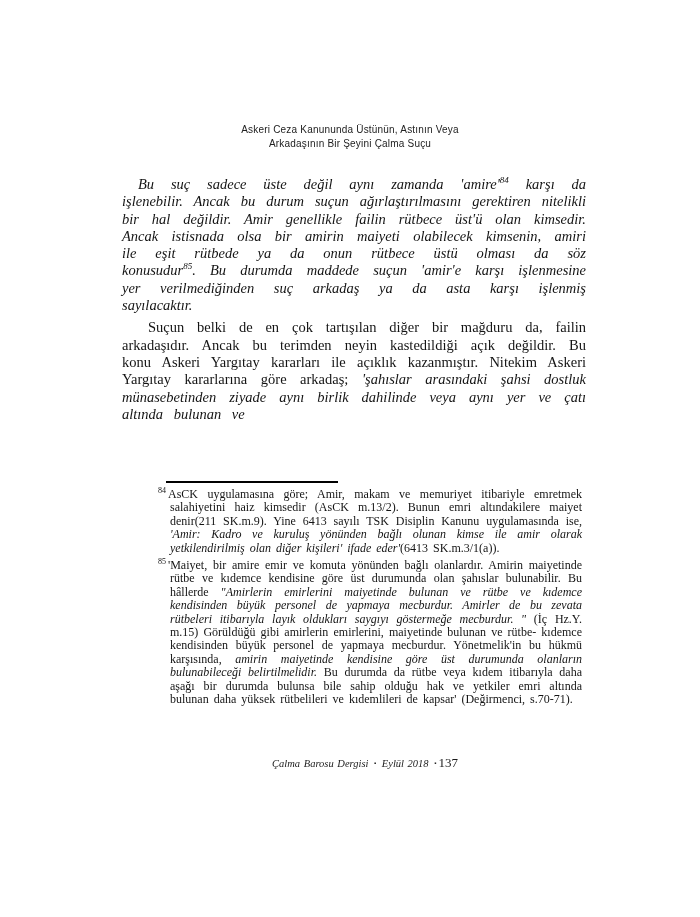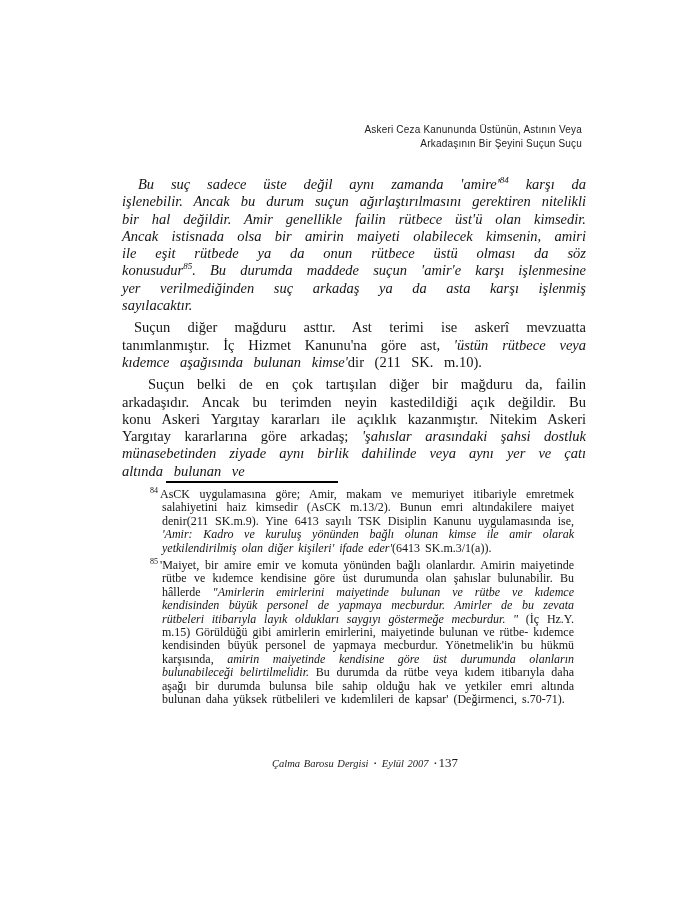--- a/index.html
+++ b/index.html
@@ -2,70 +2,69 @@
 <html><head>
 <meta charset="utf-8">
 <style>
   html,body{margin:0;padding:0;background:#ffffff;}
   .page{
     position:relative;width:700px;height:917px;background:#ffffff;
     font-family:"Liberation Serif",serif;color:#141414;overflow:hidden;
   }
   
   .doc-header{
-    position:absolute;top:123px;left:118px;width:464px;text-align:right;
+    position:absolute;top:123px;left:118px;width:464px;text-align:center;
     font-family:"Liberation Sans",sans-serif;font-size:10px;line-height:14px;
     color:#222;letter-spacing:.2px;
   }
   
   .doc-body{
     position:absolute;top:176px;left:122px;width:464px;
     font-size:14.5px;line-height:17.3px;text-align:justify;word-spacing:7px;
   }
   .doc-body p{margin:0 0 5px 0;}
   .doc-body p.p1{text-indent:16px;font-style:italic;}
   .doc-body p.p2{text-indent:12px;}
   .doc-body p.p3{text-indent:26px;}
   .it{font-style:italic;}
   sup.ref{font-size:9px;line-height:0;vertical-align:super;word-spacing:0;}
   
   .fn-sep{position:absolute;top:481px;left:166px;width:172px;height:2px;background:#000;}
   
   .footnotes{
-    position:absolute;top:488px;left:150px;width:424px;
+    position:absolute;top:488px;left:158px;width:424px;
     font-size:12px;line-height:13.4px;text-align:justify;word-spacing:2px;
   }
   .footnote{padding-left:12px;text-indent:-12px;margin-bottom:4px;}
   .footnote sup.ref{font-size:8px;margin-right:2px;}
   
   .doc-footer{
     position:absolute;top:755px;left:40px;width:650px;text-align:center;
     font-size:10.5px;font-style:italic;color:#1a1a1a;word-spacing:1px;
   }
   .doc-footer .fsep{font-style:normal;font-size:6px;vertical-align:2px;padding:0 2px;}
   .doc-footer .fpage{font-style:normal;font-size:13px;}
 </style>
 </head>
 <body>
 
 <div class="page">
 
   <div class="doc-header">
     <div>Askeri Ceza Kanununda Üstünün, Astının Veya</div>
-    <div>Arkadaşının Bir Şeyini Suçun Suçu</div>
+    <div>Arkadaşının Bir Şeyini Çalma Suçu</div>
   </div>
 
   <div class="doc-body">
     <p class="p1"><span>Bu suç sadece üste değil aynı zamanda 'amire'</span><sup class="ref">84</sup><span> karşı da işlenebilir. Ancak bu durum suçun ağırlaştırılmasını gerektiren nitelikli bir hal değildir. Amir genellikle failin rütbece üst'ü olan kimsedir. Ancak istisnada olsa bir amirin maiyeti olabilecek kimsenin, amiri ile eşit rütbede ya da onun rütbece üstü olması da söz konusudur</span><sup class="ref">85</sup><span>. Bu durumda maddede suçun 'amir'e karşı işlenmesine yer verilmediğinden suç arkadaş ya da asta karşı işlenmiş sayılacaktır.</span></p>
-    <p class="p2"><span>Suçun diğer mağduru asttır. Ast terimi ise askerî mevzuatta tanımlanmıştır. İç Hizmet Kanunu'na göre ast, </span><span class="it">'üstün rütbece veya kıdemce aşağısında bulunan kimse'</span><span>dir (211 SK. m.10).</span></p>
     <p class="p3"><span>Suçun belki de en çok tartışılan diğer bir mağduru da, failin arkadaşıdır. Ancak bu terimden neyin kastedildiği açık değildir. Bu konu Askeri Yargıtay kararları ile açıklık kazanmıştır. Nitekim Askeri Yargıtay kararlarına göre arkadaş; </span><span class="it">'şahıslar arasındaki şahsi dostluk münasebetinden ziyade aynı birlik dahilinde veya aynı yer ve çatı altında bulunan ve</span></p>
   </div>
 
   <div class="fn-sep"></div>
 
   <div class="footnotes">
     <div class="footnote"><sup class="ref">84</sup><span>AsCK uygulamasına göre; Amir, makam ve memuriyet itibariyle emretmek salahiyetini haiz kimsedir (AsCK m.13/2). Bunun emri altındakilere maiyet denir(211 SK.m.9). Yine 6413 sayılı TSK Disiplin Kanunu uygulamasında ise, </span><span class="it">'Amir: Kadro ve kuruluş yönünden bağlı olunan kimse ile amir olarak yetkilendirilmiş olan diğer kişileri' ifade eder'</span><span>(6413 SK.m.3/1(a)).</span></div>
     <div class="footnote"><sup class="ref">85</sup><span>'Maiyet, bir amire emir ve komuta yönünden bağlı olanlardır. Amirin maiyetinde rütbe ve kıdemce kendisine göre üst durumunda olan şahıslar bulunabilir. Bu hâllerde </span><span class="it">"Amirlerin emirlerini maiyetinde bulunan ve rütbe ve kıdemce kendisinden büyük personel de yapmaya mecburdur. Amirler de bu zevata rütbeleri itibarıyla layık oldukları saygıyı göstermeğe mecburdur. " </span><span>(İç Hz.Y. m.15) Görüldüğü gibi amirlerin emirlerini, maiyetinde bulunan ve rütbe- kıdemce kendisinden büyük personel de yapmaya mecburdur. Yönetmelik'in bu hükmü karşısında, </span><span class="it">amirin maiyetinde kendisine göre üst durumunda olanların bulunabileceği belirtilmelidir.</span><span> Bu durumda da rütbe veya kıdem itibarıyla daha aşağı bir durumda bulunsa bile sahip olduğu hak ve yetkiler emri altında bulunan daha yüksek rütbelileri ve kıdemlileri de kapsar' (Değirmenci, s.70-71).</span></div>
   </div>
 
-  <div class="doc-footer"><span>Çalma Barosu Dergisi</span> <span class="fsep">▪</span> <span>Eylül 2007</span> <span class="fsep">▪</span><span class="fpage">137</span></div>
+  <div class="doc-footer"><span>Çalma Barosu Dergisi</span> <span class="fsep">▪</span> <span>Eylül 2018</span> <span class="fsep">▪</span><span class="fpage">137</span></div>
 
 </div>
 
 </body></html>

